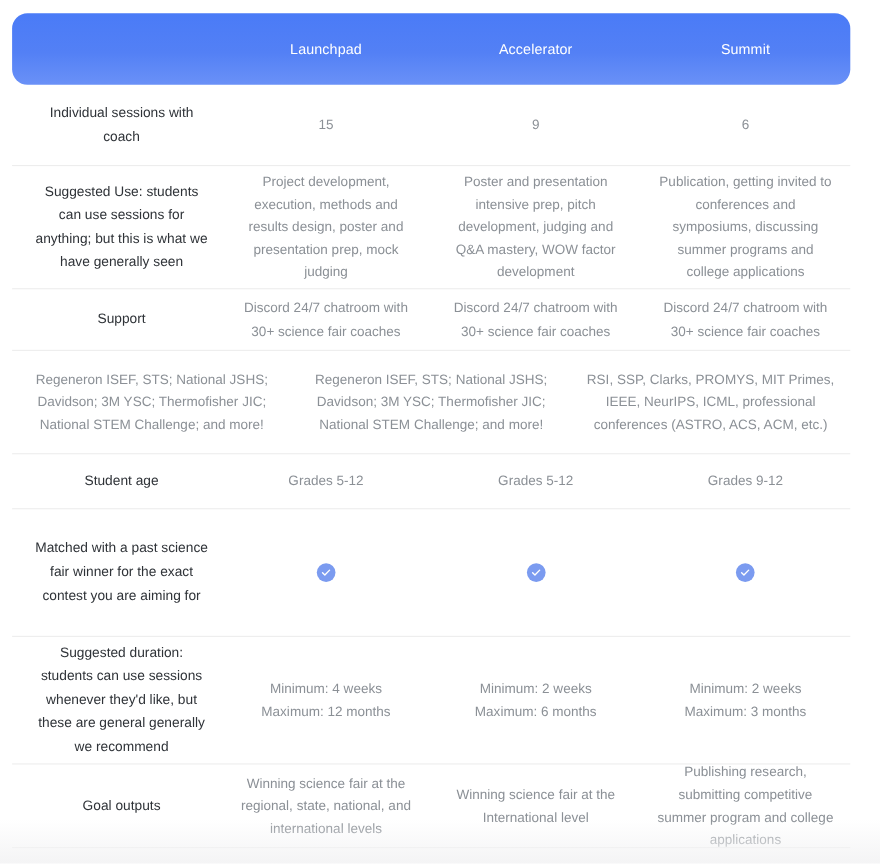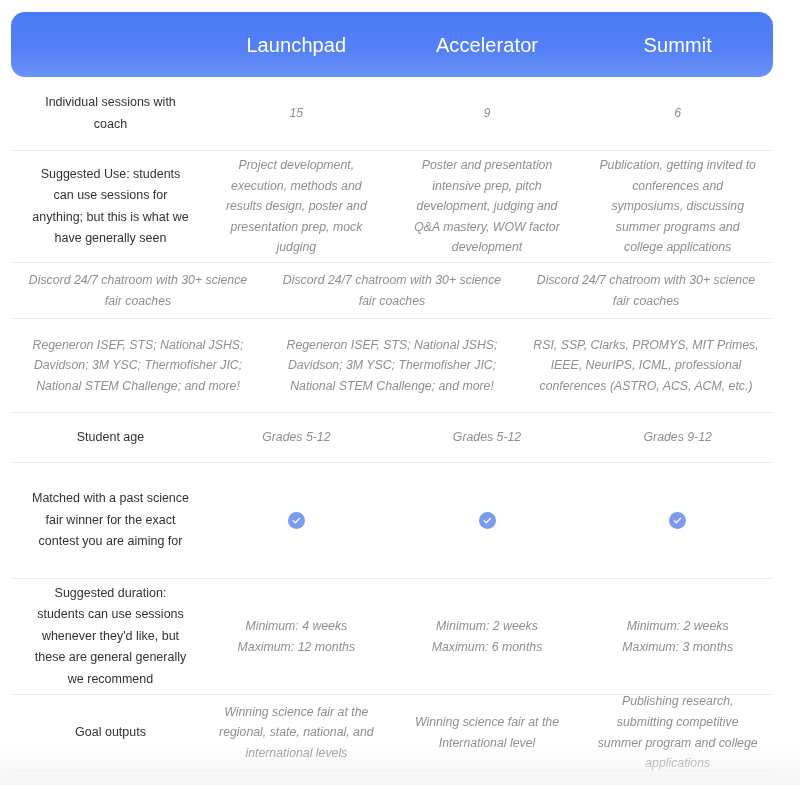--- a/index.html
+++ b/index.html
@@ -39,21 +39,21 @@
     box-sizing: border-box;
   }
   .hdr-label-col {
     width: 190px;
     flex: 0 0 190px;
   }
   .hdr-plan {
     flex: 1 1 0;
     text-align: center;
     color: #ffffff;
-    font-size: 20px;
+    font-size: 13px;
     font-weight: 400;
     letter-spacing: 0.1px;
     line-height: 1.2;
   }
 
   
   .table-body {
     position: absolute;
     left: 11px;
     top: 77px;
@@ -86,21 +86,20 @@
     padding: 0 14px;
     box-sizing: border-box;
     color: #8b9096;
     font-size: 12.3px;
     line-height: 1.68;
     text-align: center;
   }
 
   .cell-value .line {
     display: block;
-    font-style: italic;
   }
 
   
   .check-icon {
     display: inline-block;
     width: 17px;
     height: 17px;
     border-radius: 50%;
     background: #7b9bf0;
     position: relative;
@@ -170,20 +169,21 @@
       </div>
       <div class="cell-value">
         <span class="line">Poster and presentation intensive prep, pitch development, judging and Q&amp;A mastery, WOW factor development</span>
       </div>
       <div class="cell-value">
         <span class="line">Publication, getting invited to conferences and symposiums, discussing summer programs and college applications</span>
       </div>
     </div>
 
     <div class="row r-support">
+      <div class="cell-label">Support</div>
       <div class="cell-value">
         <span class="line">Discord 24/7 chatroom with 30+ science fair coaches</span>
       </div>
       <div class="cell-value">
         <span class="line">Discord 24/7 chatroom with 30+ science fair coaches</span>
       </div>
       <div class="cell-value">
         <span class="line">Discord 24/7 chatroom with 30+ science fair coaches</span>
       </div>
     </div>

